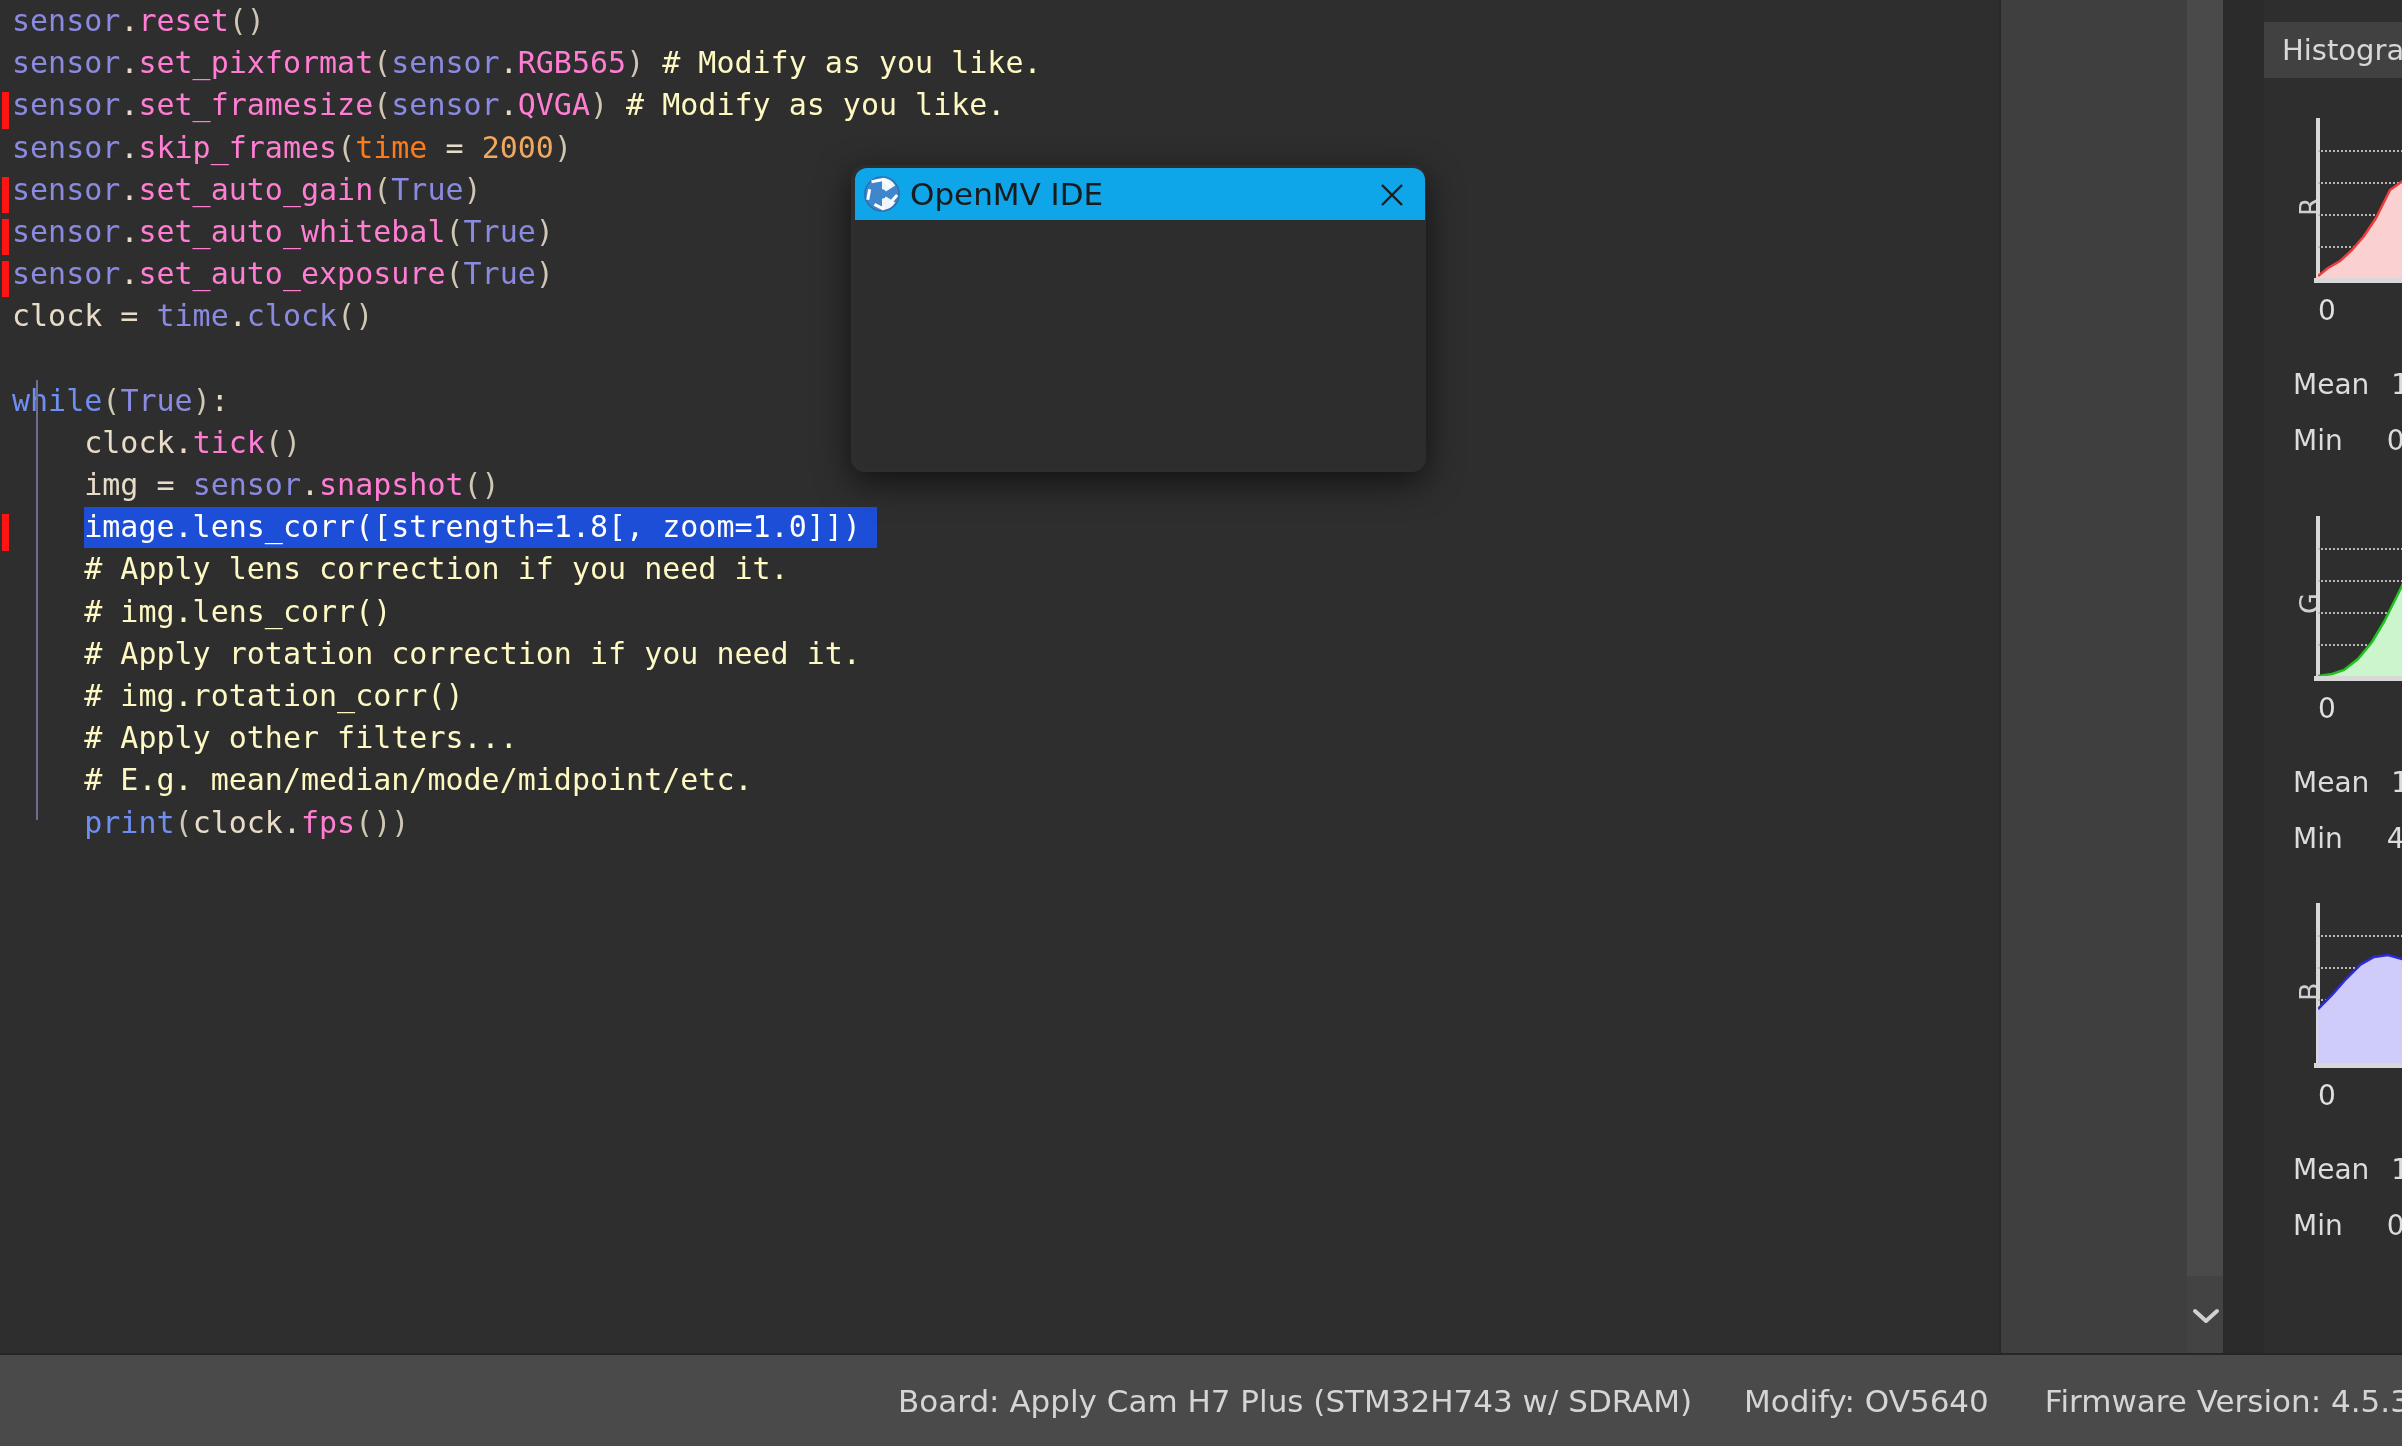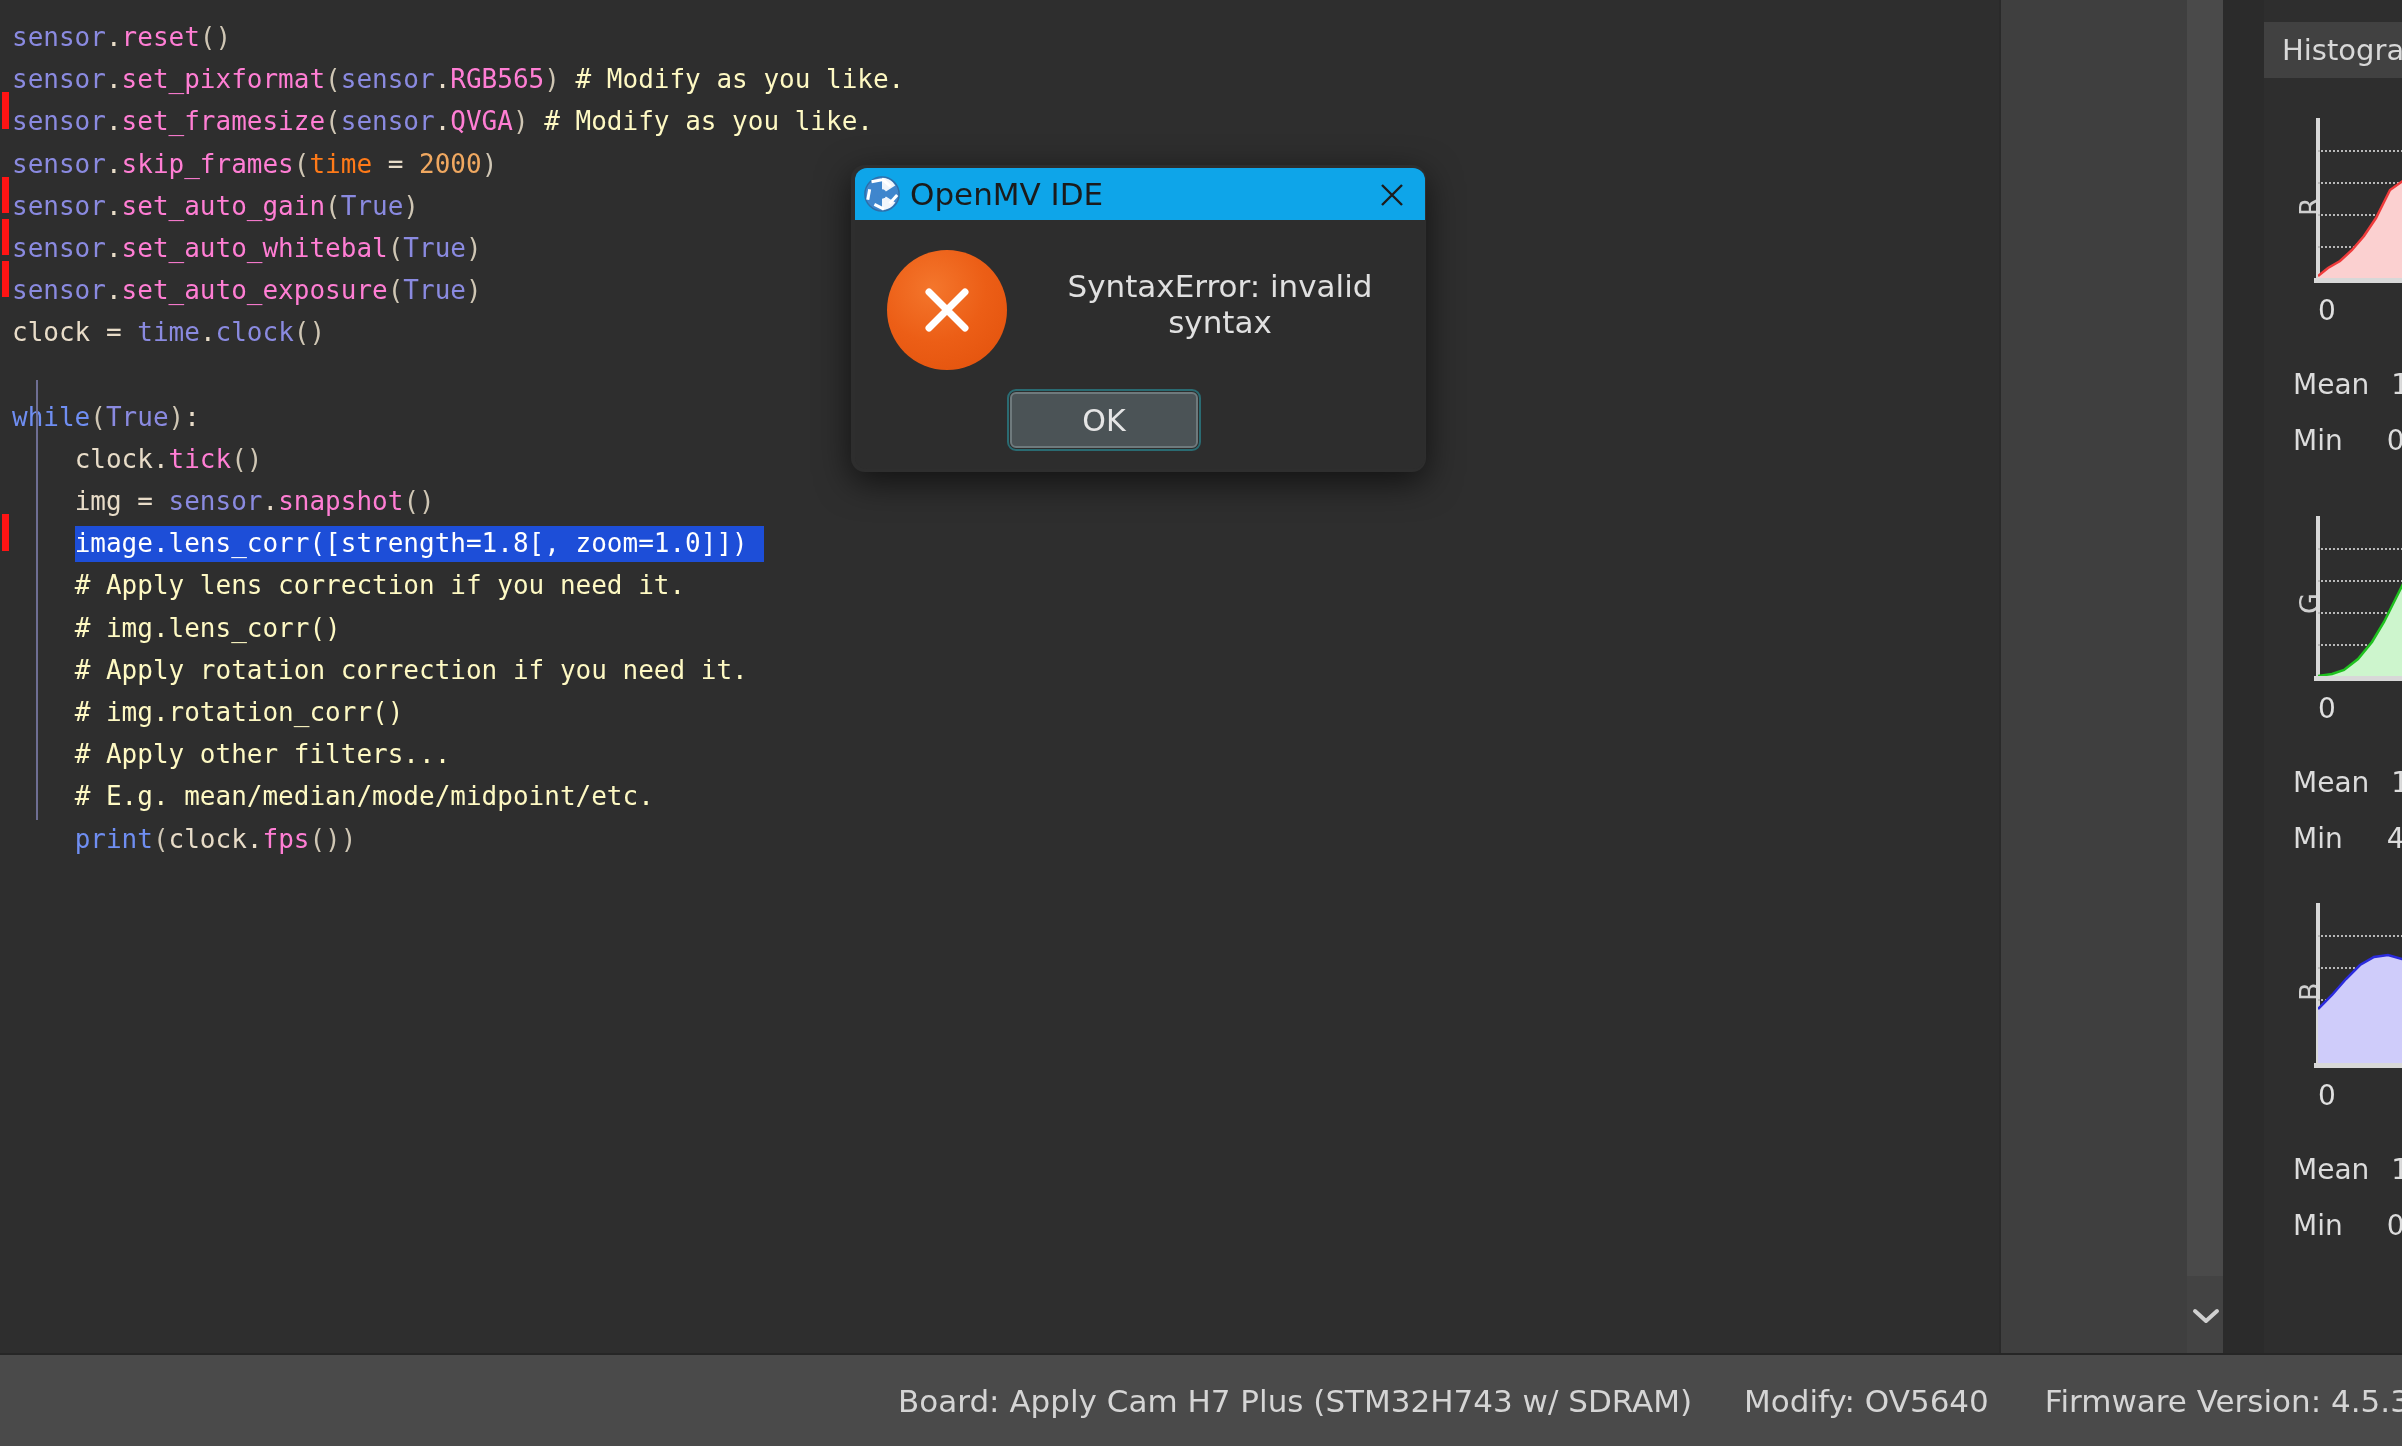--- a/index.html
+++ b/index.html
@@ -14,23 +14,23 @@
     position:absolute;left:0;top:0;width:1999px;height:1355px;
     background:#2e2e2e;overflow:hidden;
   }
   #marker-gutter{
     position:absolute;left:0;top:0;width:10px;height:100%;
   }
   .err-marker{
     position:absolute;left:2px;width:7px;background:#ff1414;
   }
   #code{
-    position:absolute;left:12px;top:16px;
+    position:absolute;left:12px;top:0;
     font-family:"DejaVu Sans Mono","Liberation Mono",monospace;
-    font-size:26px;line-height:42.2px;
+    font-size:30px;line-height:42.2px;
     white-space:pre;
   }
   .ln{height:42.2px;position:relative;}
   .tok-var{color:#8a8ae0;}
   .tok-fn{color:#ff7ed4;}
   .tok-plain{color:#e8dcc8;}
   .tok-kw{color:#6f8ef2;}
   .tok-num{color:#f0a860;}
   .tok-arg{color:#ff7a18;}
   .tok-paren{color:#cfc6b4;}
@@ -278,21 +278,13 @@
       </g>
       <circle cx="20" cy="20" r="5" fill="#3f86cd"></circle>
     </svg>
     <span id="dlg-title">OpenMV IDE</span>
     <div id="dlg-close">
       <svg width="30" height="30" viewBox="0 0 30 30">
         <path d="M5 5 L25 25 M25 5 L5 25" stroke="#1c1c1c" stroke-width="2.4" fill="none"></path>
       </svg>
     </div>
   </div>
-  <div id="dlg-body">
-    <div id="err-circle"></div>
-    <svg id="err-x" viewBox="0 0 120 120">
-      <path d="M42 42 L78 78 M78 42 L42 78" stroke="#ffffff" stroke-width="7" stroke-linecap="round" fill="none"></path>
-    </svg>
-    <div id="err-text">SyntaxError: invalid syntax</div>
-    <div id="ok-btn">OK</div>
-  </div>
 </div>
 
 </body></html>

